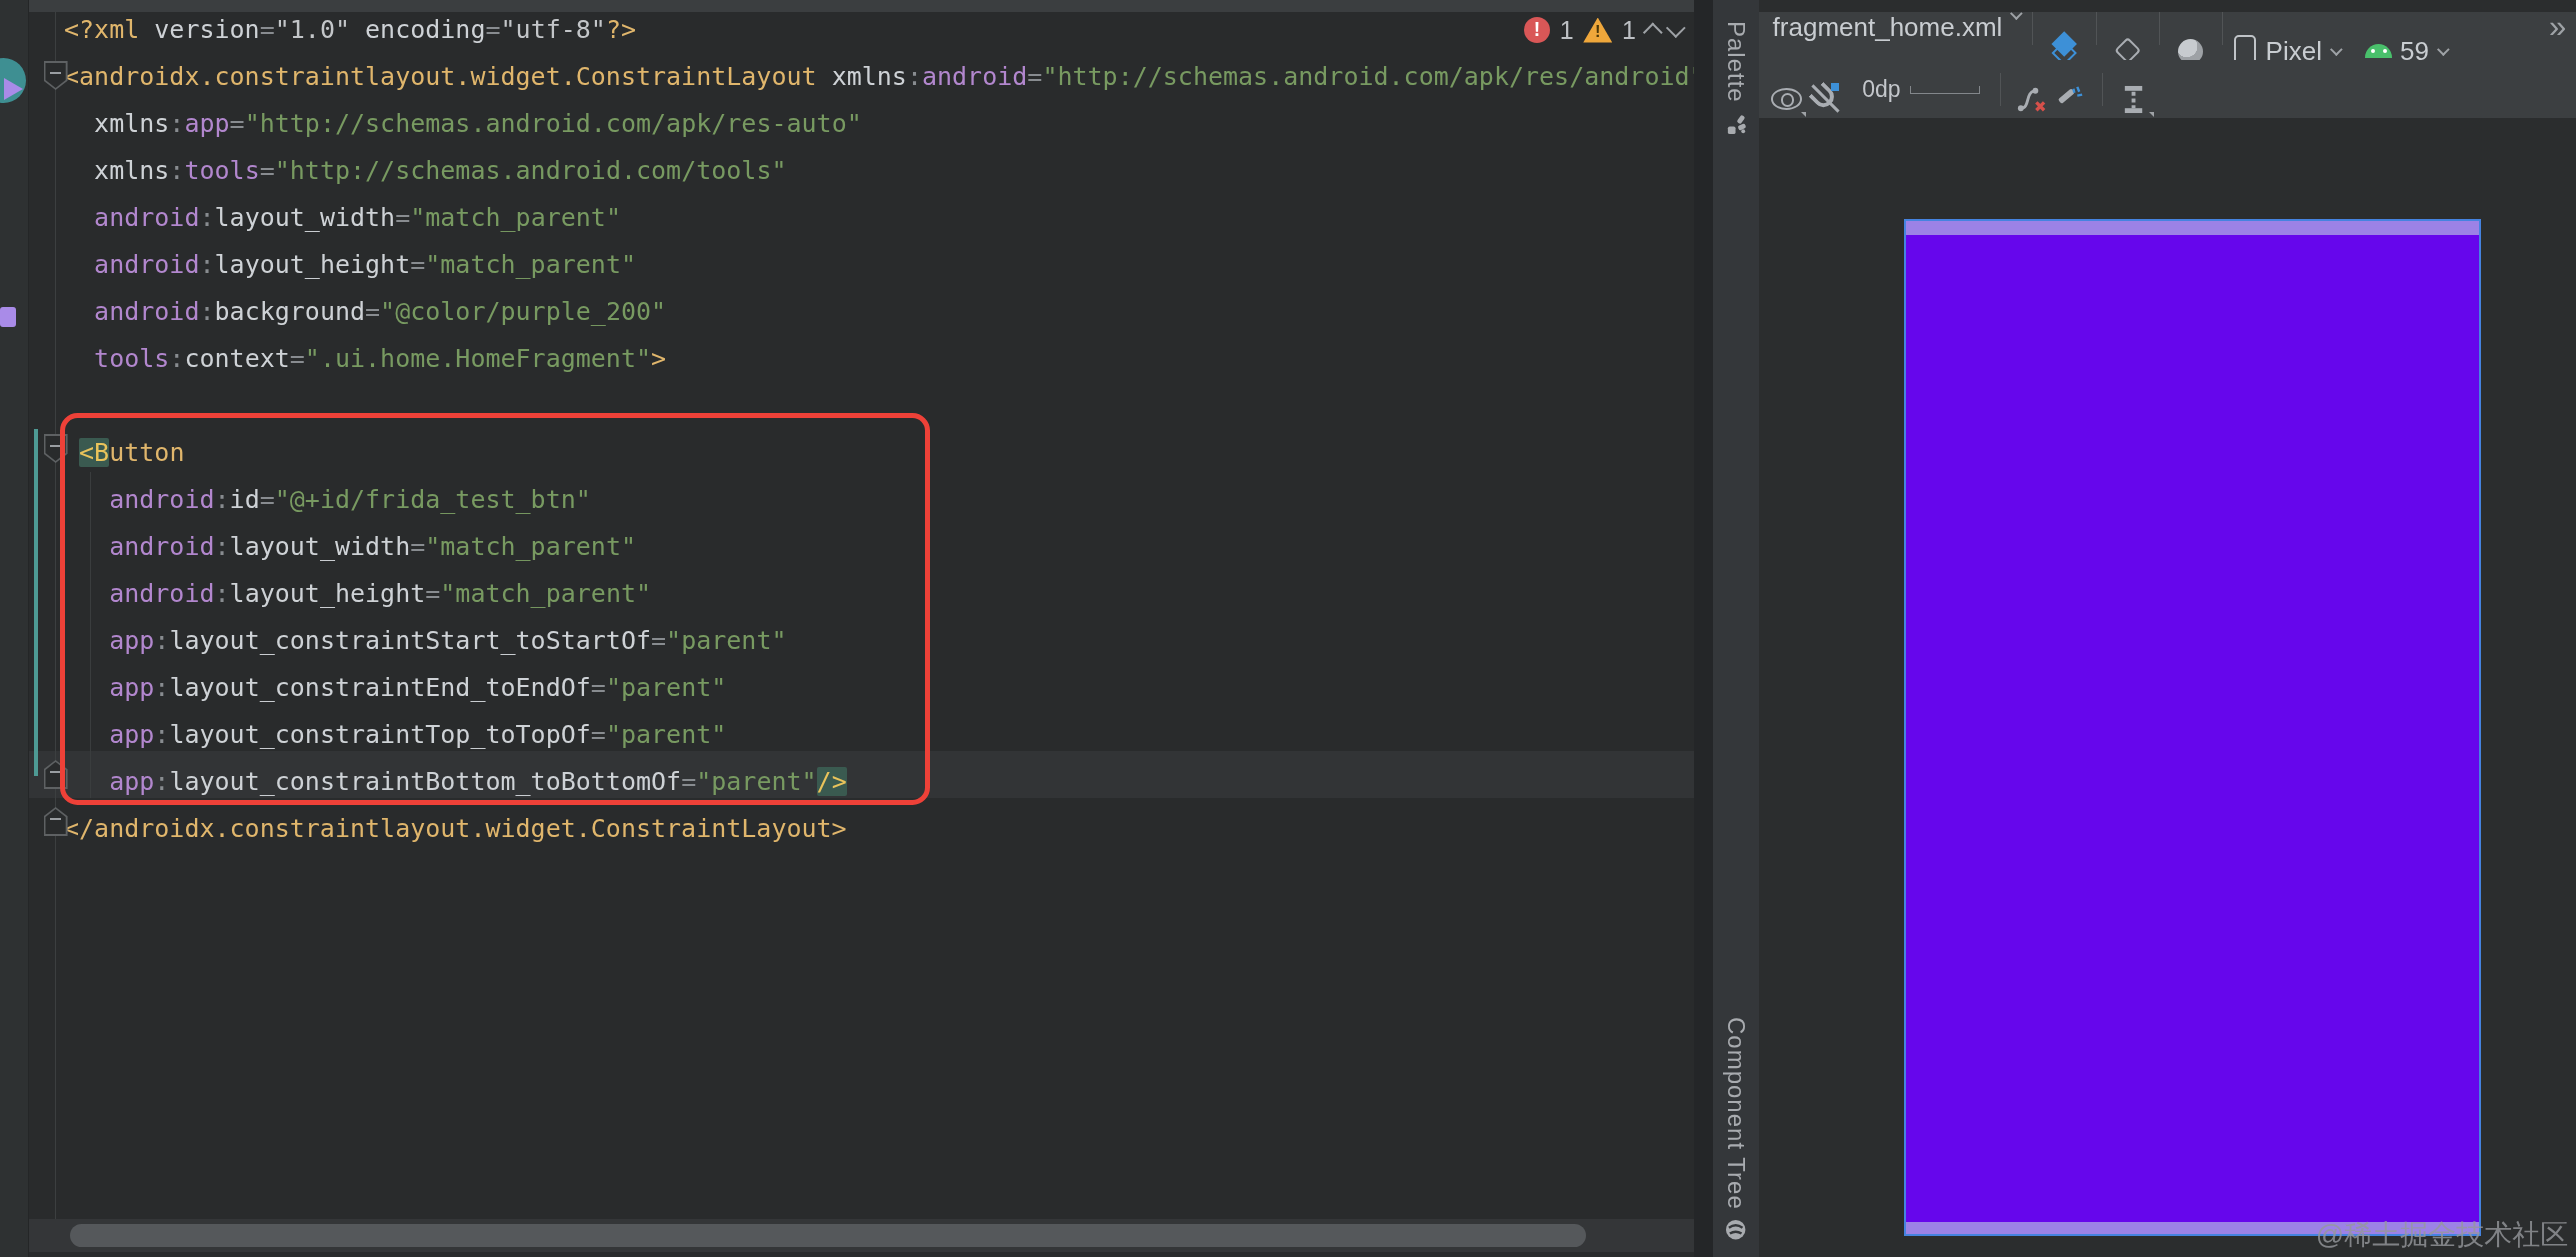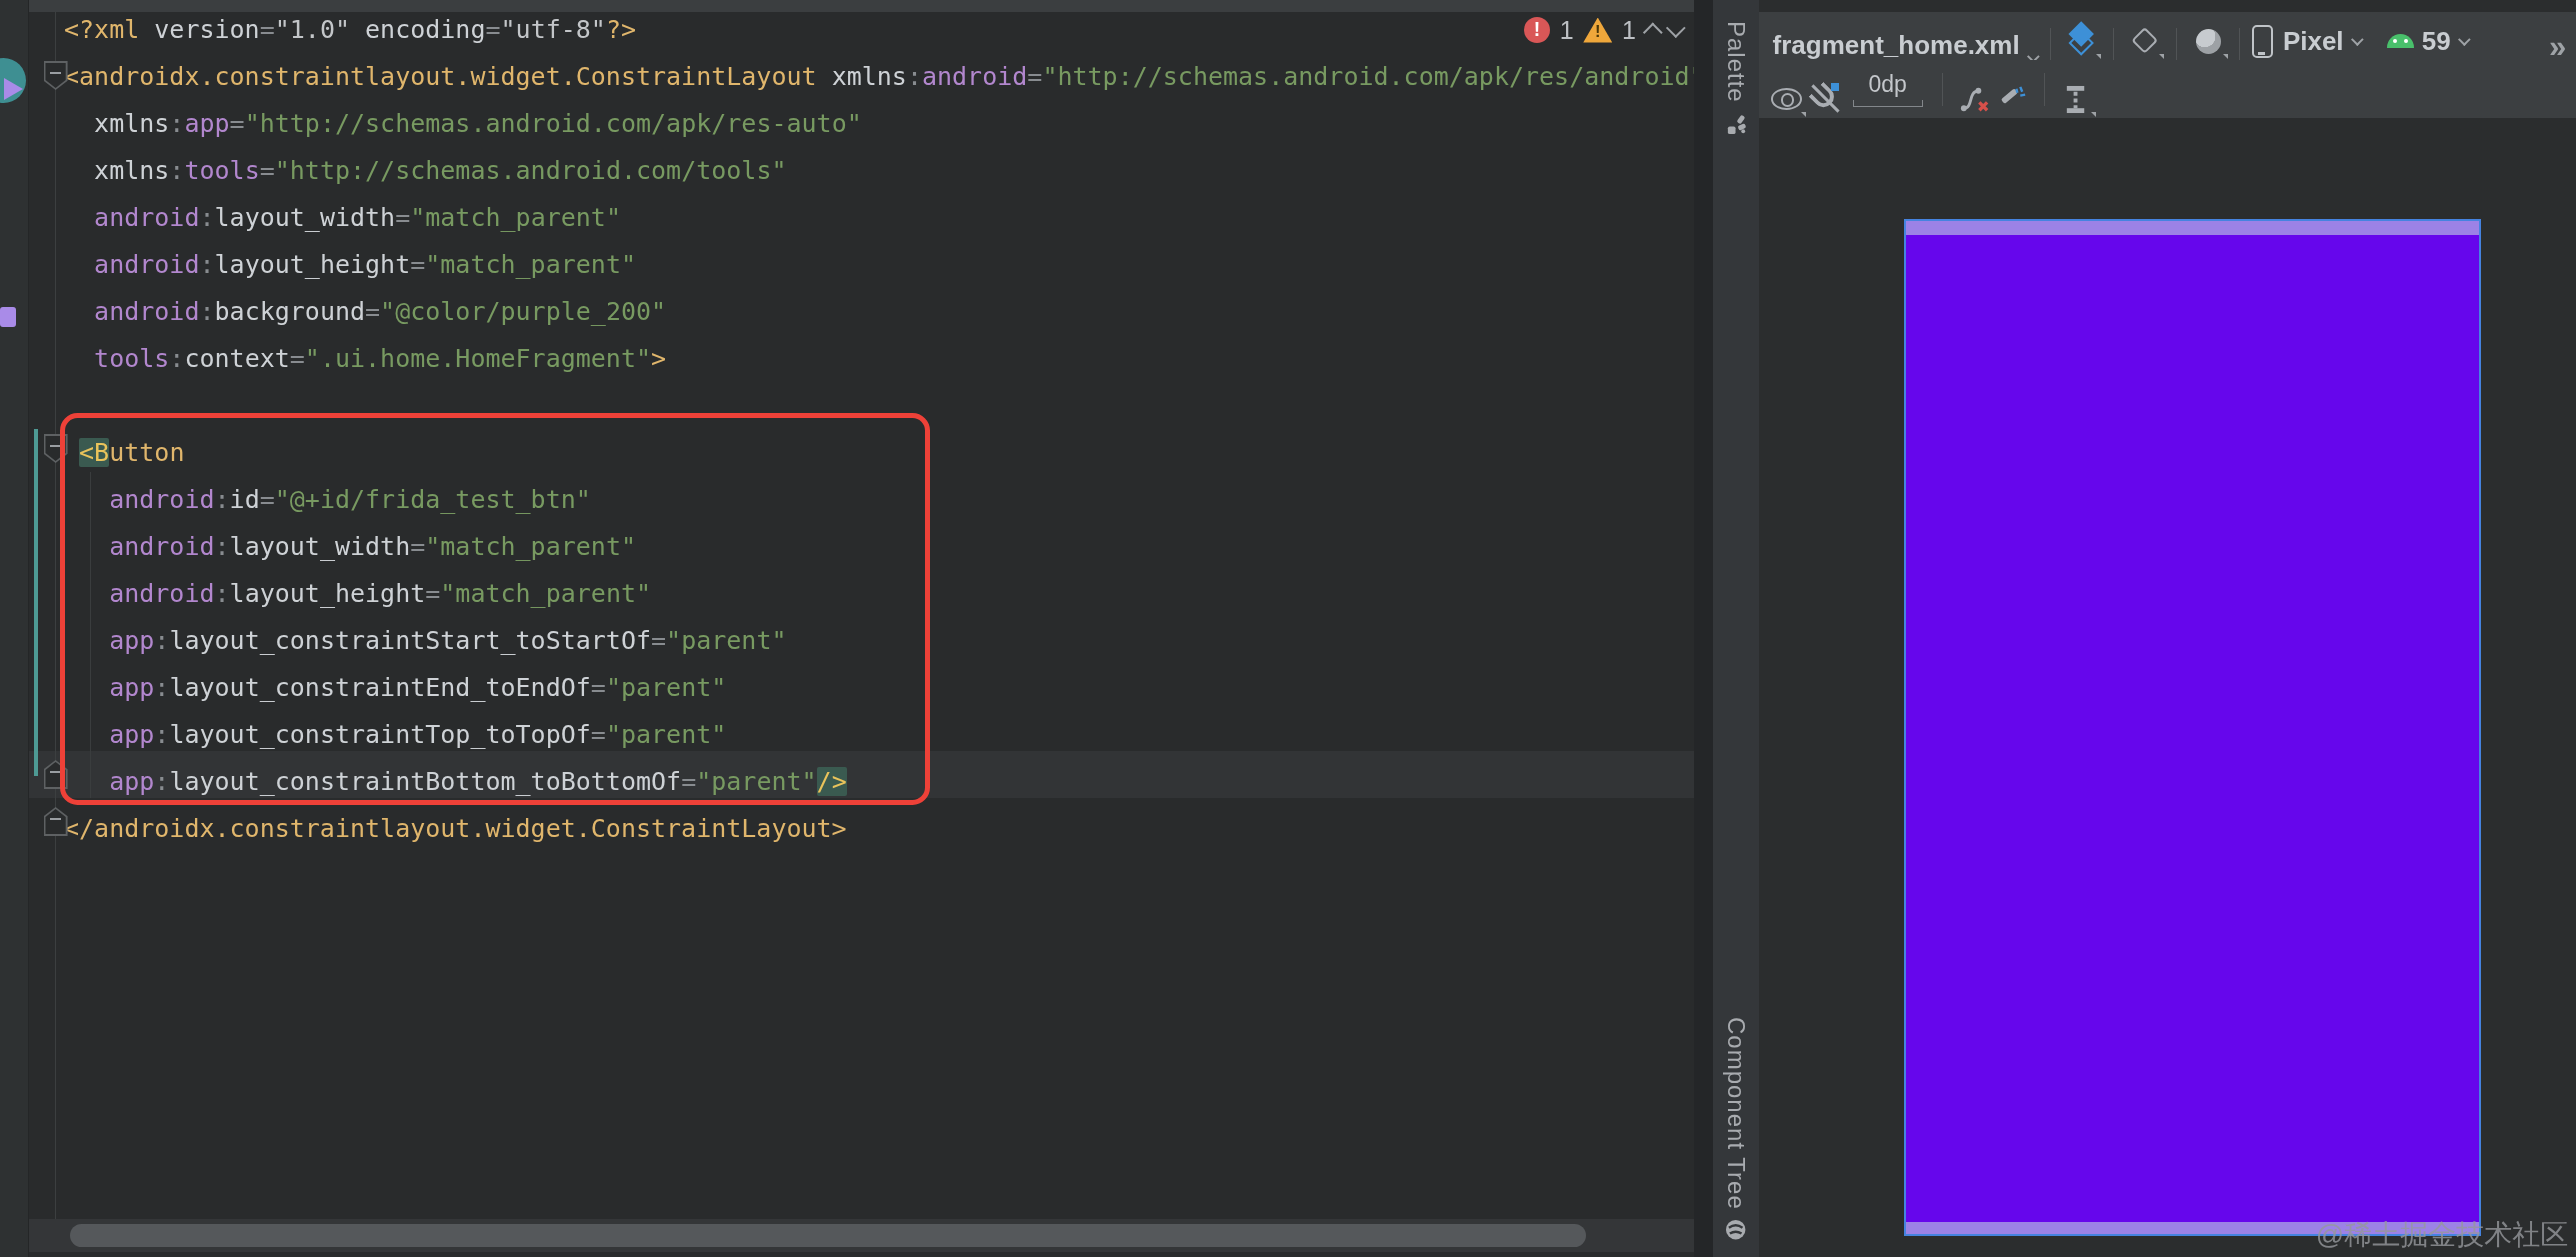--- a/index.html
+++ b/index.html
@@ -69,21 +69,21 @@
   
   .right-gap{position:absolute;left:1694px;top:0;width:19.4px;height:1258px;background:#242628;}
   .tool-stripe{position:absolute;left:1713px;top:0;width:46px;height:1258px;background:var(--stripe_bg,#34373A);}
   .v-label{writing-mode:vertical-rl;color:#A8ABAF;font-size:24px;letter-spacing:1px;}
   .stripe-group{position:absolute;left:0;width:46px;display:flex;flex-direction:column;align-items:center;gap:9.7px;}
   .stripe-top{top:21.4px;} .stripe-bottom{top:1017px;}
 
   
   .design{position:absolute;left:1759px;top:0;width:817px;height:1258px;background:var(--surface_bg,#2B2D2E);}
   .toolbar-row1{position:absolute;left:0;top:11.6px;width:817px;height:49px;background:var(--toolbar_bg,#3C3F41);
-                display:flex;align-items:flex-end;padding:0 9.7px 0 13.6px;color:#C9CDD1;font-size:26px;font-weight:bold;}
+                display:flex;align-items:flex-start;padding:0 9.7px 0 13.6px;color:#C9CDD1;font-size:26px;}
   .toolbar-row2{position:absolute;left:0;top:60px;width:817px;height:58px;background:var(--toolbar_bg,#3C3F41);
                 display:flex;align-items:center;padding-left:7.8px;color:#C4C7CB;}
   .tb-sep{width:1px;height:33px;background:#515456;margin:0 11.6px;}
   .caret-sm{width:8.7px;height:8.7px;border-right:2.4px solid #9EA2A6;border-bottom:2.4px solid #9EA2A6;
             transform:rotate(45deg);margin:-2.9px 0 0 9.7px;}
   .icon-btn{position:relative;width:39px;height:39px;display:flex;align-items:center;justify-content:center;margin-top:20px;}
   .corner-caret{position:absolute;right:0;bottom:1.9px;width:0;height:0;
                 border-left:5.8px solid transparent;border-top:5.8px solid #9EA2A6;}
 
   .layers-d{position:absolute;width:18.4px;height:18.4px;transform:rotate(45deg);}
@@ -101,21 +101,21 @@
   .overflow-gl{margin-left:auto;color:#9EA2A6;font-size:31px;line-height:29px;}
 
   .eye{width:31px;height:21.4px;border:2.9px solid #A9ADB2;border-radius:50%;position:relative;}
   .eye::after{content:"";position:absolute;left:7.8px;top:2.9px;width:9.7px;height:9.7px;border-radius:50%;
               border:2.9px solid #A9ADB2;}
   .magnet{position:relative;width:39px;height:39px;}
   .magnet-u{position:absolute;left:6.8px;top:6.8px;width:21.4px;height:21.4px;border:4.9px solid #A9ADB2;border-top:none;
             border-radius:0 0 11.6px 11.6px;transform:rotate(-45deg);}
   .magnet-sq{position:absolute;right:5.8px;top:3.9px;width:7.8px;height:7.8px;background:var(--accent_blue,#3D90D7);}
   .magnet-slash{position:absolute;left:1px;top:17.5px;width:37px;height:2.9px;background:#A9ADB2;transform:rotate(45deg);}
-  .margin-ctl{display:flex;flex-direction:column;align-items:center;margin:0 7.8px;text-align:center;}
+  .margin-ctl{display:flex;align-items:center;margin:0 7.8px;text-align:center;}
   .margin-val{font-size:23px;color:#C4C7CB;padding:0 9.7px;}
   .margin-bracket{width:70px;height:7.8px;border-left:1.9px solid #83878B;border-right:1.9px solid #83878B;
                   border-bottom:1.9px solid #83878B;margin-top:1.9px;}
 
   
   .device{position:absolute;left:1904px;top:219px;width:577px;height:1017px;
           border:2.9px solid var(--selection_blue,#4583E0);display:flex;flex-direction:column;}
   .dev-top{height:13.6px;background:var(--purple_light,#9C82E6);}
   .dev-body{flex:1;background:var(--purple_body,#6606EC);}
   .dev-bottom{height:11.6px;background:var(--purple_light,#9C82E6);}

